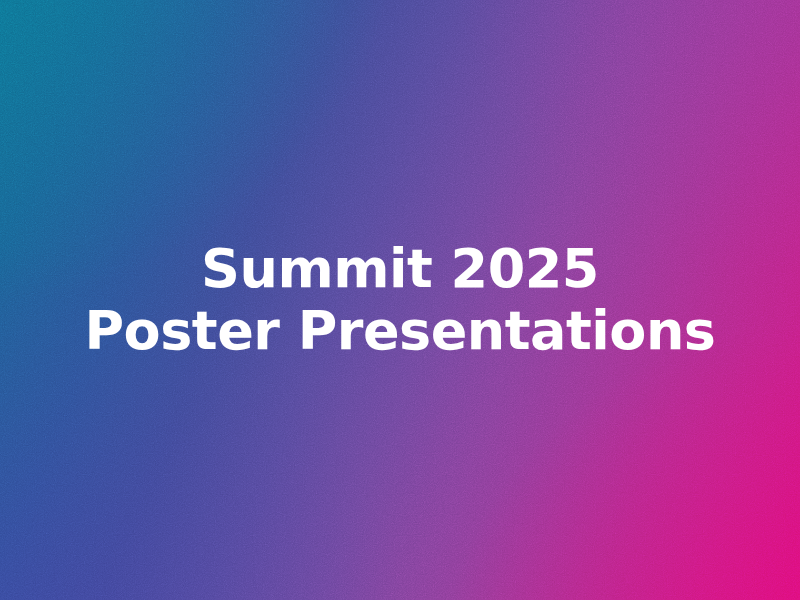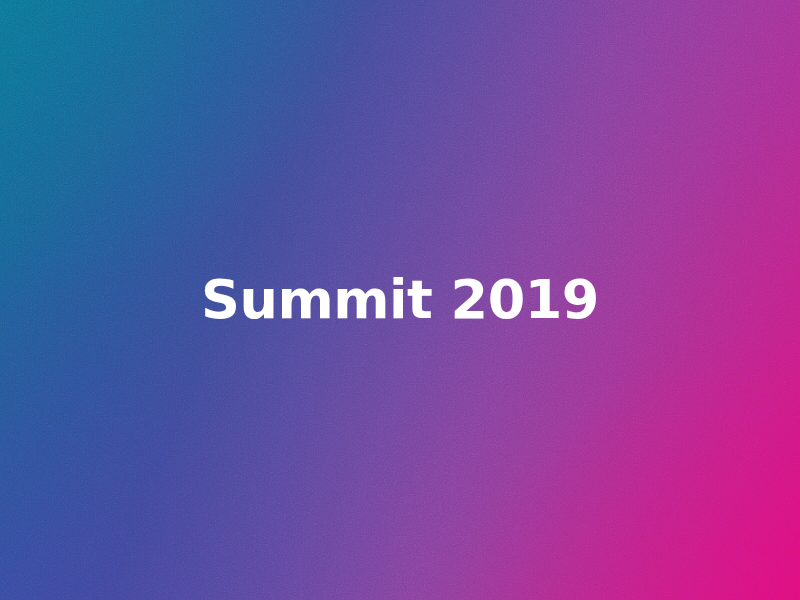--- a/index.html
+++ b/index.html
@@ -98,17 +98,18 @@
         <feComponentTransfer in="ng">
           <feFuncA type="linear" slope="0.85" intercept="0.05"></feFuncA>
         </feComponentTransfer>
       </filter>
       <rect width="800" height="600" filter="url(#noiseFilter)"></rect>
     </svg>
   </div>
 
   <div class="content">
     <h1 class="headline">
-      <span class="line line-1">Summit 2019</span>
+      <span class="line line-1">Summit 2025</span>
+      <span class="line line-2">Poster Presentations</span>
     </h1>
   </div>
 
 </div>
 
 </body></html>

